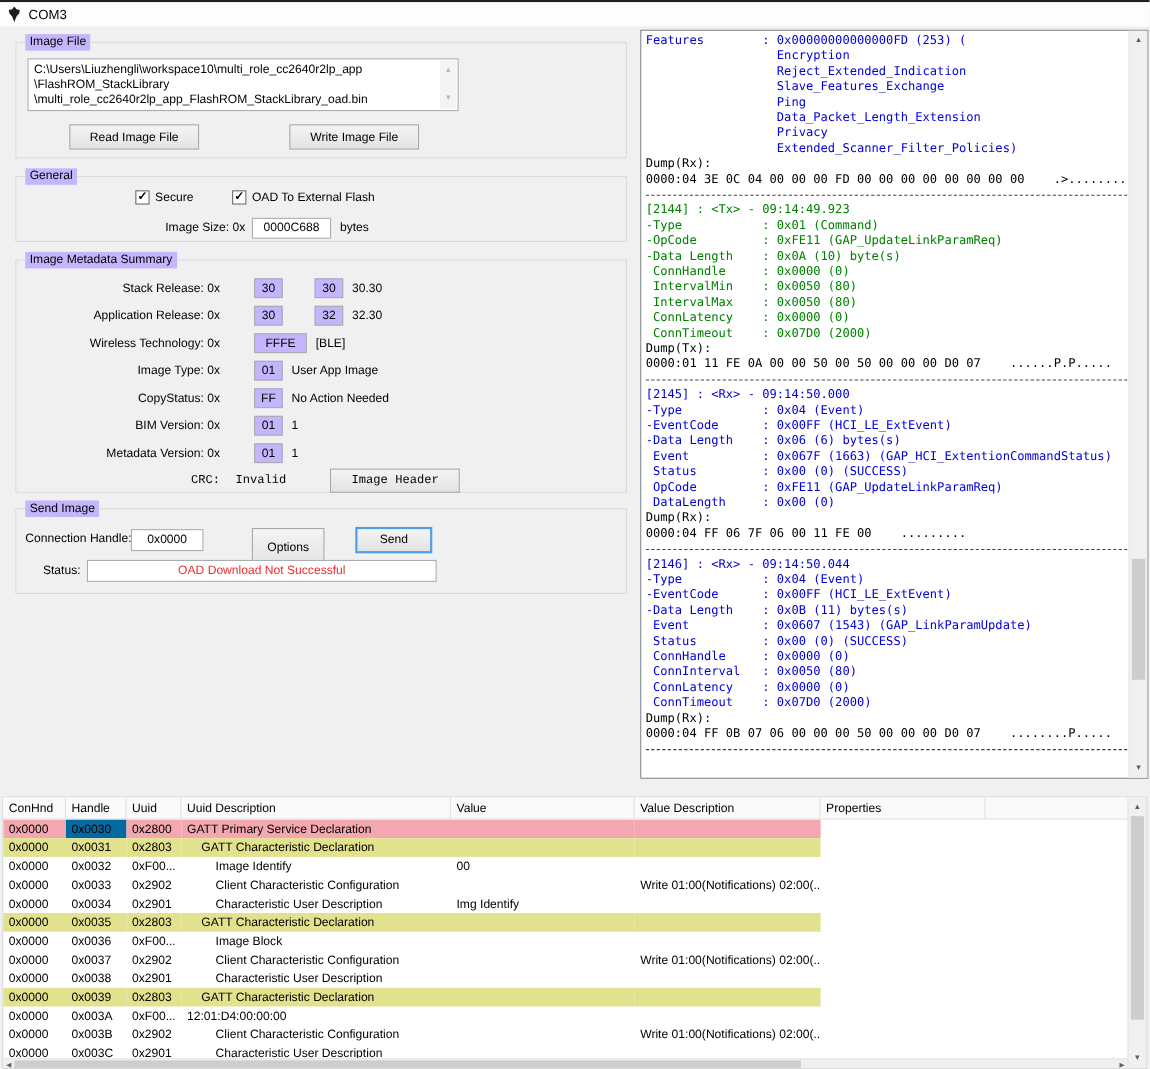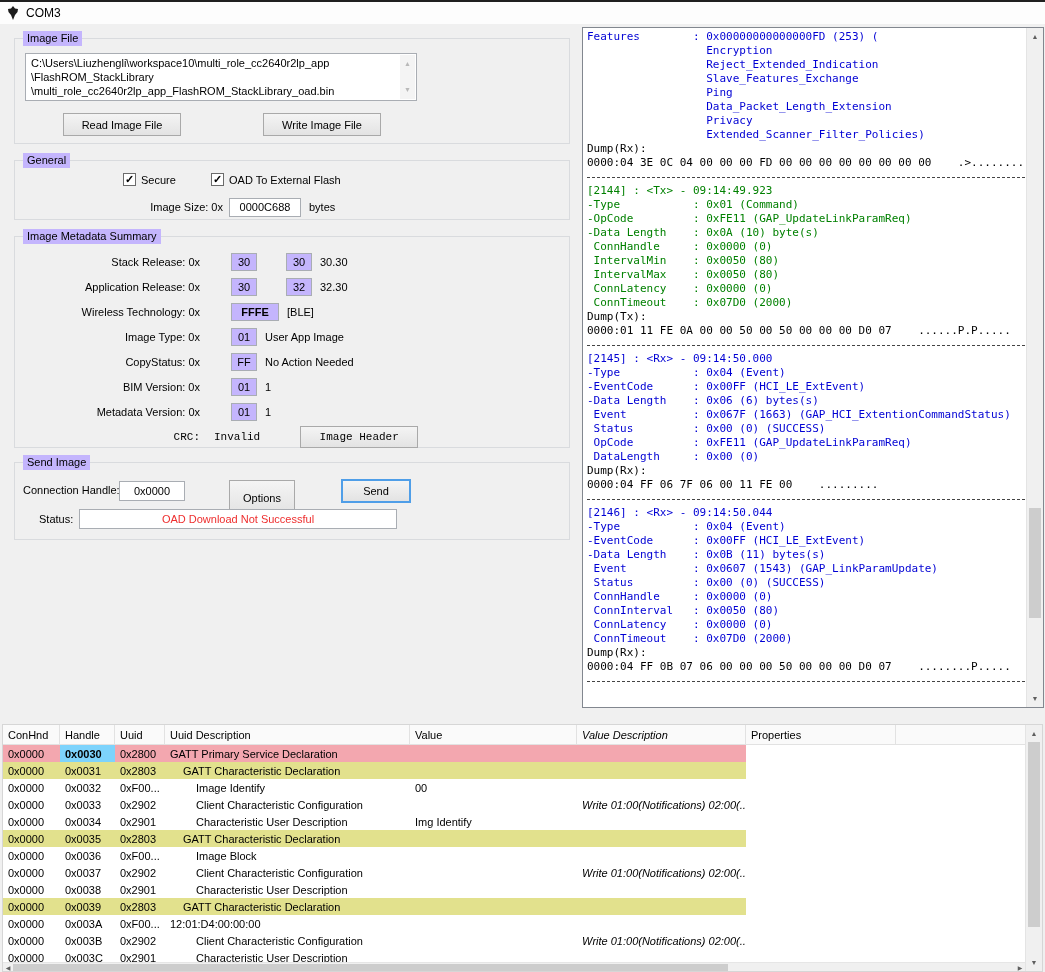--- a/index.html
+++ b/index.html
@@ -40,29 +40,29 @@
   .cb-oad { left:196px; } .lbl-oad { left:214px; }
   .size-row { position:absolute; top:36px; left:0; right:0; height:20px; display:flex; align-items:center; }
   .size-label { width:208px; text-align:right; margin-right:6px; }
   .size-tb { width:72px; height:19px; }
   .size-unit { margin-left:8px; }
   .meta-rows { position:absolute; top:12px; left:0; right:0; }
   .meta-row { display:flex; align-items:center; height:25px; }
   .meta-label { width:185px; text-align:right; margin-right:7px; }
   .meta-field { width:26px; height:18px; margin-right:5px; background:#c4b5fd; border:1px solid #a9adb3;
     display:flex; align-items:center; justify-content:center;margin-left:24px; }
-  .meta-field.wide { width:48px;font-weight:bold; }
+  .meta-field.wide { width:48px; }
   .meta-suffix { margin-left:3px; }
   .crc-row { position:absolute; top:187px; left:0; right:0; height:25px; display:flex; align-items:center;font-family:Liberation Mono, monospace; }
   .crc-value { margin-left:7px; }
   .header-btn { position:static; margin-left:40px; width:118px; height:22px; }
   .ch-label  { position:absolute; left:8px; top:21px; }
   .ch-tb     { position:absolute; left:104px; top:18px; width:66px; height:20px; }
   .opt-btn   { left:214px; top:17px; width:66px; height:35px; }
-  .send-btn  { left:326px; top:16px; width:70px; height:24px; border:2px solid #4f9ee8; }
+  .send-btn  { left:308px; top:16px; width:70px; height:24px; border:2px solid #4f9ee8; }
   .status-label { position:absolute; left:24px; top:50px; }
   .status-box { position:absolute; left:64px; top:46px; width:318px; height:20px; background:#fff;
     border:1px solid #a9adb3; display:flex; align-items:center; justify-content:center; }
   
   .log-panel { position:absolute; left:582px; top:25px; width:462px; height:681px; background:#fff;
     border:1px solid #82878f; }
   .log-output { position:absolute; left:4px; top:2px; right:18px; bottom:2px; overflow:hidden;
     font-family:"DejaVu Sans Mono", monospace; font-size:11px; line-height:14px; white-space:pre; }
   .log-line { height:14px; }
   .log-sep { height:14px; position:relative; }
@@ -77,21 +77,21 @@
   
   .table-panel { position:absolute; left:2px; top:722px; width:1041px; height:248px; background:#fff;
     border:1px solid #d6d6d6; }
   .thead { display:flex; height:20px; margin-right:17px; background:#fafafa; border-bottom:1px solid #e2e2e2; }
   .th { display:flex; align-items:center; padding-left:5px; border-right:1px solid #e2e2e2;
     overflow:hidden; white-space:nowrap; }
   .tbody { position:absolute; top:20px; left:0; right:17px; bottom:9px; overflow:hidden; }
   .trow { display:flex; height:17px; }
   .td { display:flex; align-items:center; padding-left:5px; overflow:hidden; white-space:nowrap; }
   .col0 { flex:0 0 57px; } .col1 { flex:0 0 55px; } .col2 { flex:0 0 50px; }
-  .col3 { flex:0 0 245px; } .col4 { flex:0 0 167px; } .col5 { flex:0 0 169px;font-style:italic; }
+  .col3 { flex:0 0 245px; } .col4 { flex:0 0 167px; } .col5 { flex:0 0 169px; }
   .col6 { flex:0 0 150px; } .col-fill { flex:1 1 auto; border-right:none; }
   .hscroll { position:absolute; left:0; right:17px; bottom:0; height:9px; background:#f0f0f0; border-top:1px solid #e6e6e6; }
   .hthumb { position:absolute; left:10px; top:1px; height:7px; width:70%; background:#cdcdcd; }
   .harrow { position:absolute; top:0; height:9px; width:10px; display:flex; align-items:center; justify-content:center; font-size:6px; color:#5f5f5f; }
   .harrow.left { left:0; } .harrow.right { right:0; }
 </style>
 </head>
 <body>
 
 <div class="titlebar">
@@ -211,21 +211,21 @@
       <div class="th col2">Uuid</div>
       <div class="th col3">Uuid Description</div>
       <div class="th col4">Value</div>
       <div class="th col5">Value Description</div>
       <div class="th col6">Properties</div>
       <div class="th col-fill"></div>
     </div>
   <div class="tbody">
       <div class="trow">
         <div class="td col0" style="background: rgb(243, 167, 175);">0x0000</div>
-        <div class="td col1" style="background: #7dd3fc; font-weight: bold;">0x0030</div>
+        <div class="td col1" style="background: #0369a1;">0x0030</div>
         <div class="td col2" style="background: rgb(243, 167, 175);">0x2800</div>
         <div class="td col3" style="padding-left: 5px; background: rgb(243, 167, 175);">GATT Primary Service Declaration</div>
         <div class="td col4" style="background: rgb(243, 167, 175);"></div>
         <div class="td col5" style="background: rgb(243, 167, 175);"></div>
         <div class="td col6"></div>
         <div class="td col-fill"></div>
       </div>
       <div class="trow">
         <div class="td col0" style="background: rgb(226, 225, 141);">0x0000</div>
         <div class="td col1" style="background: rgb(226, 225, 141);">0x0031</div>

